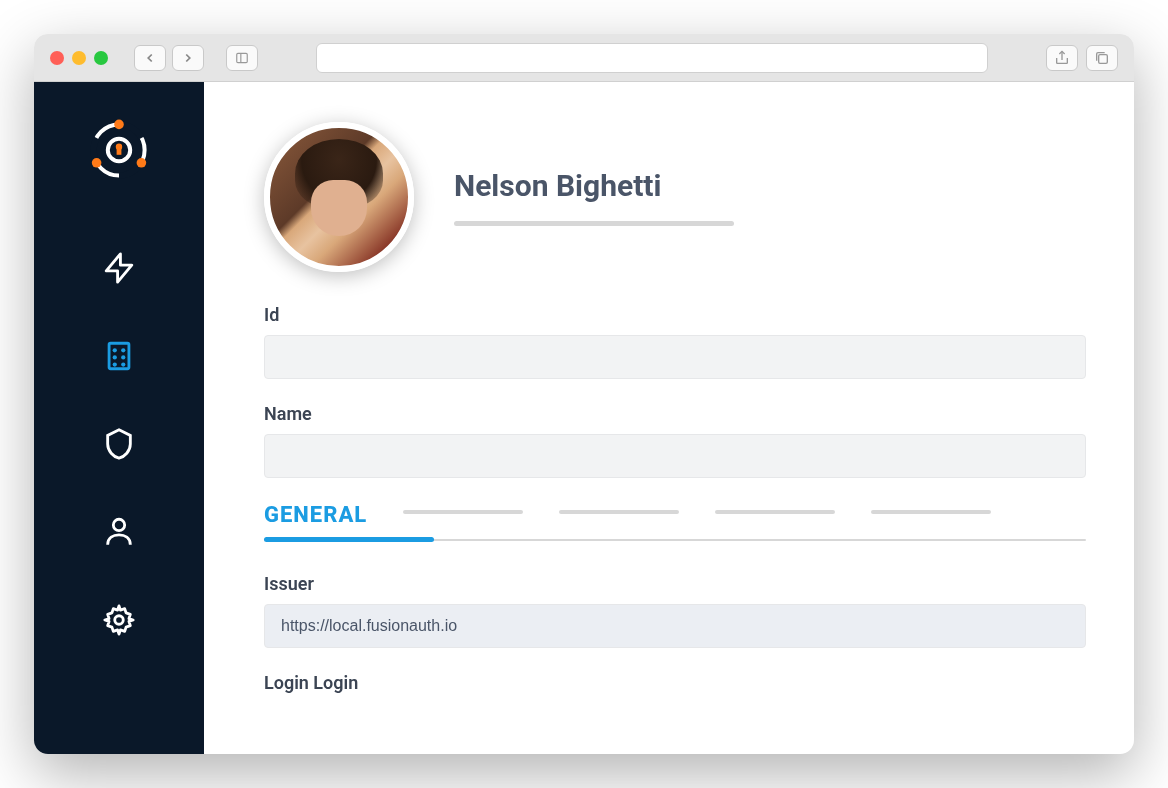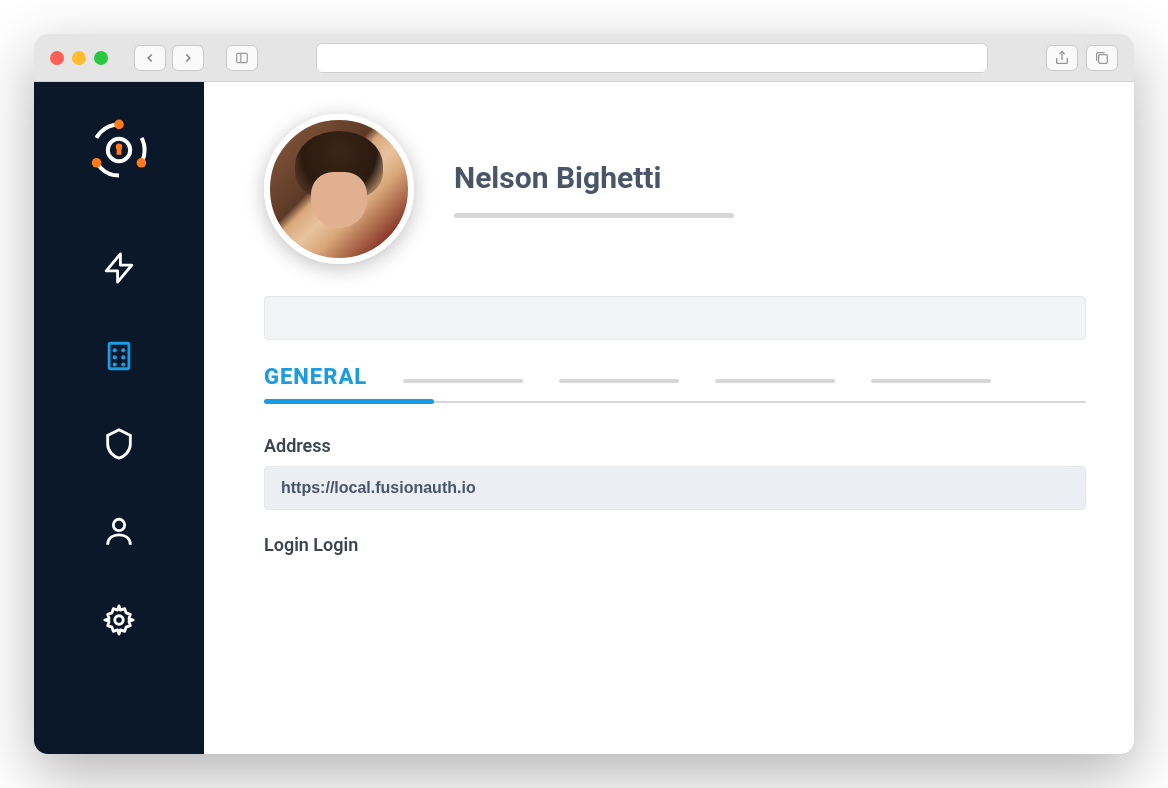--- a/index.html
+++ b/index.html
@@ -89,20 +89,21 @@
   display: flex; align-items: center; justify-content: center;
   color: #fff;
 }
 .side-icon.active { color: #1b9ce2; }
 .side-icon svg { width: 34px; height: 34px; stroke: currentColor; fill: none; stroke-width: 2; }
 
 .main {
   flex: 1;
   padding: 32px 48px 0 60px;
   overflow-y: auto;
+  margin-top: 8px;
 }
 .profile-header {
   display: flex;
   align-items: center;
   gap: 40px;
   margin-bottom: 32px;
 }
 .avatar {
   width: 150px; height: 150px;
   border-radius: 50%;
@@ -152,27 +153,26 @@
 }
 .field-input {
   width: 100%;
   height: 44px;
   background: #f2f3f4;
   border: 1px solid #e6e7e9;
   border-radius: 4px;
   padding: 0 16px;
   font-size: 16px;
   color: #4a5568;
-  font-weight: bold;
 }
 .field-input.light { background: #ebeef3; }
 
 .tabs {
   display: flex;
-  align-items: flex-end;
+  align-items: center;
   gap: 36px;
   margin-top: 8px;
   margin-bottom: 0;
   padding-bottom: 12px;
   position: relative;
 }
 .tab {
   font-size: 22px;
   font-weight: 800;
   letter-spacing: 1px;
@@ -299,38 +299,43 @@
 
     <div class="main">
       <div class="profile-header">
         <div class="avatar"></div>
         <div class="profile-title-block">
           <div class="profile-name">Nelson Bighetti</div>
           <div class="title-underline"></div>
         </div>
       </div>
 
-
       <div class="field">
+        <div class="field-label">Id</div>
+        <input class="field-input" value="" style="">
+      </div>
+
+      <div class="field">
+        <div class="field-label">Name</div>
         <input class="field-input" value="" style="">
       </div>
 
       <div class="tabs">
         <div class="tab">GENERAL</div>
         <div class="tab-placeholder"></div>
         <div class="tab-placeholder"></div>
         <div class="tab-placeholder"></div>
         <div class="tab-placeholder"></div>
       </div>
       <div class="tab-underline-track">
         <div class="tab-underline-active"></div>
       </div>
 
       <div class="field">
-        <div class="field-label">Address</div>
+        <div class="field-label">Issuer</div>
         <input class="field-input light" value="https://local.fusionauth.io" style="">
       </div>
 
       <div class="field">
         <div class="field-label">Login Login</div>
       </div>
     </div>
   </div>
 </div>
 

